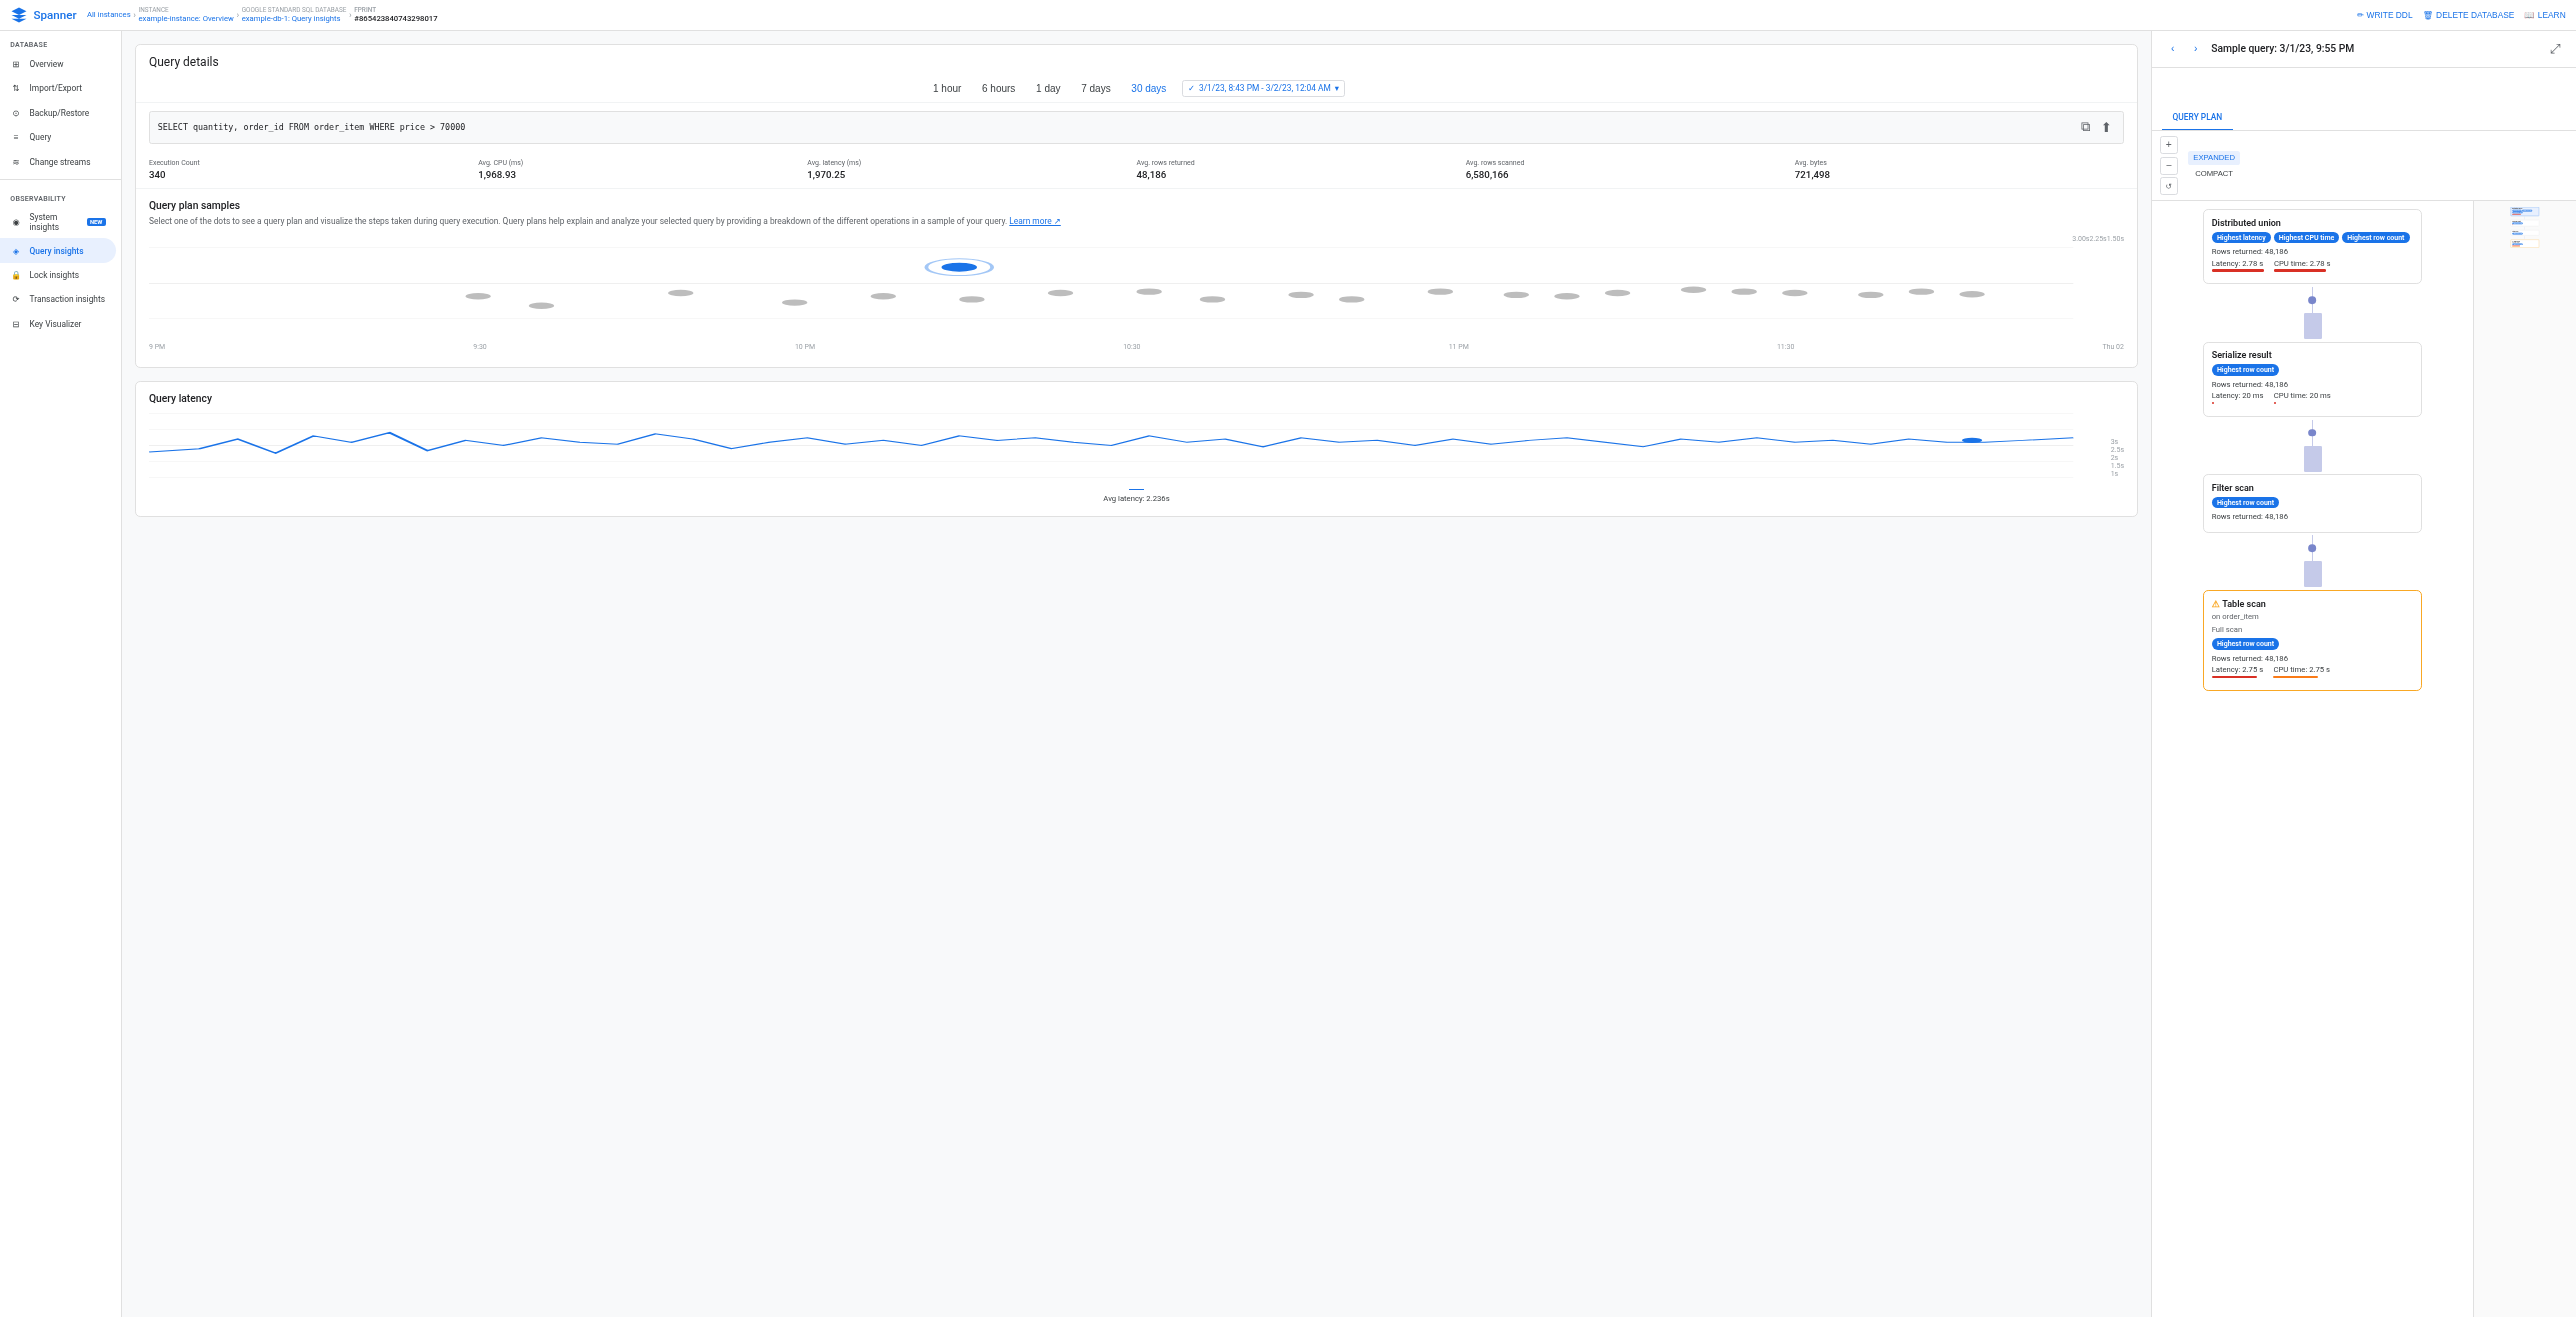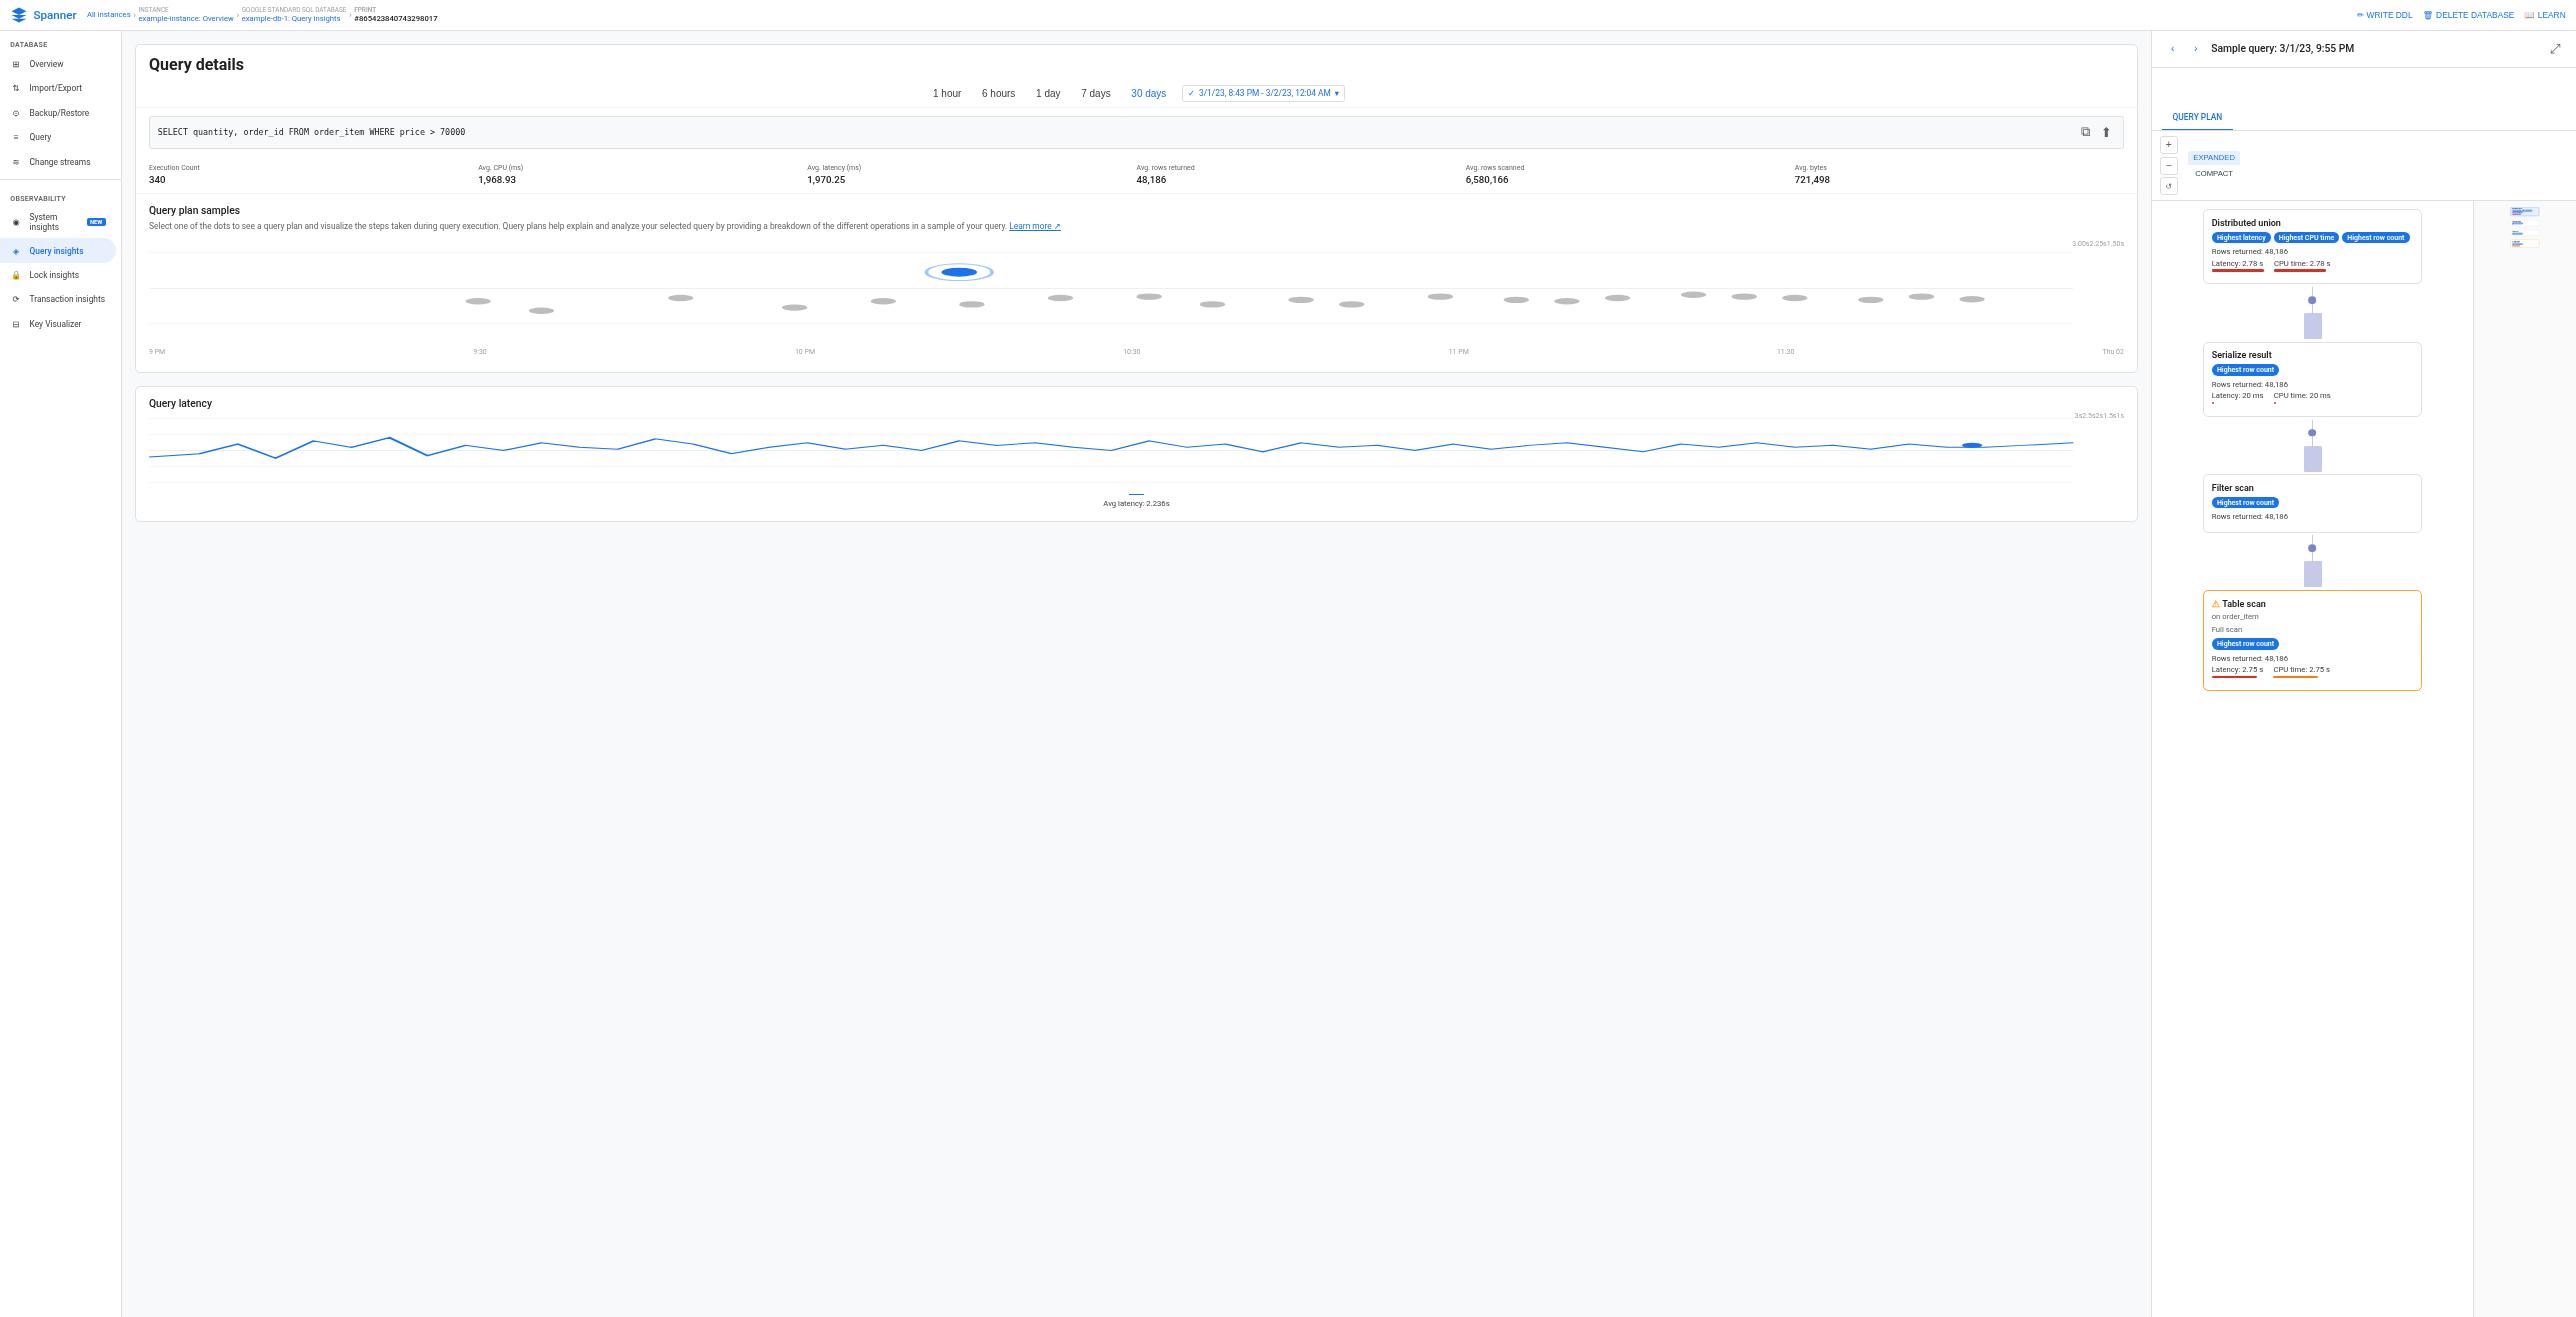--- a/index.html
+++ b/index.html
@@ -37,21 +37,21 @@
     
     .right-panel { width: 425px; background: #fff; border-left: 0.6px solid #e0e0e0; display: flex; flex-direction: column; overflow: hidden; flex-shrink: 0; }
     .right-panel-header { display: flex; align-items: center; padding: 7.7px 10.3px; border-bottom: 0.6px solid #e0e0e0; gap: 5.2px; }
     .right-panel-nav { display: flex; align-items: center; gap: 2.6px; }
     .nav-arrow { width: 20.6px; height: 20.6px; border-radius: 50%; border: none; background: none; cursor: pointer; display: flex; align-items: center; justify-content: center; color: #1a73e8; font-size: 10.3px; }
     .right-panel-title { font-size: 10.3px; font-weight: 500; color: #202124; flex: 1; }
     .expand-btn { width: 20.6px; height: 20.6px; border-radius: 2.6px; border: none; background: none; cursor: pointer; display: flex; align-items: center; justify-content: center; color: #5f6368; }
 
     
     .card { background: #fff; border-radius: 5.2px; border: 0.6px solid #e0e0e0; margin-bottom: 13px; }
-    .card-title { font-size: 16px; font-weight: 700; padding: 10.3px 13px 5.2px; color: #202124; }
+    .card-title { font-size: 12px; font-weight: 400; padding: 10.3px 13px 5.2px; color: #202124; }
 
     
     .time-filter { display: flex; align-items: center; justify-content: center; gap: 10.3px; padding: 5.2px 13px; border-bottom: 0.6px solid #f1f3f4; }
     .time-btn { font-size: 10px; color: #3c4043; cursor: pointer; padding: 2.6px 5.2px; border-radius: 2.6px; border: none; background: none; }
     .time-btn.active { color: #1a73e8; font-weight: 500; }
     .time-range { display: flex; align-items: center; gap: 3.9px; font-size: 8.4px; color: #1a73e8; cursor: pointer; border: 0.6px solid #dadce0; border-radius: 2.6px; padding: 2.6px 5.2px; }
 
     
     .sql-box { margin: 7.7px 13px; background: #f8f9fa; border: 0.6px solid #e0e0e0; border-radius: 2.6px; padding: 6.4px 7.7px; display: flex; align-items: center; justify-content: space-between; font-family: 'Courier New', monospace; font-size: 8.4px; color: #202124; }
     .sql-actions { display: flex; gap: 2.6px; }
@@ -326,21 +326,21 @@
               <line x1="0" y1="10" x2="760" y2="10" stroke="#e0e0e0" stroke-width="0.5"></line>
               <line x1="0" y1="35" x2="760" y2="35" stroke="#e0e0e0" stroke-width="0.5"></line>
               <line x1="0" y1="60" x2="760" y2="60" stroke="#e0e0e0" stroke-width="0.5"></line>
               <line x1="0" y1="85" x2="760" y2="85" stroke="#e0e0e0" stroke-width="0.5"></line>
               <line x1="0" y1="110" x2="760" y2="110" stroke="#e0e0e0" stroke-width="0.5"></line>
 
               <polyline fill="none" stroke="#1a73e8" stroke-width="1.5" points="0,70 20,65 35,50 50,72 65,45 80,55 95,40 110,68 125,52 140,60 155,48 170,55 185,58 200,42 215,50 230,65 245,55 260,48 275,58 290,52 305,60 320,45 335,52 350,48 365,55 380,60 395,45 410,55 425,50 440,62 455,48 470,55 485,52 500,60 515,50 530,58 545,52 560,48 575,55 590,62 605,50 620,55 635,48 650,55 665,52 680,58 695,50 710,55 725,55 740,52 760,48"></polyline>
 
               <circle cx="720" cy="52" r="4" fill="#1a73e8"></circle>
             </svg>
-            <div style="position:absolute;right:0;top:0;height:71px;display:flex;flex-direction:row;justify-content:flex-end;font-size:7px;color:#9aa0a6;pointer-events:none">
+            <div style="position:absolute;right:0;top:0;height:71px;display:flex;flex-direction:column;justify-content:flex-end;font-size:7px;color:#9aa0a6;pointer-events:none">
               <span>3s</span>
               <span>2.5s</span>
               <span>2s</span>
               <span>1.5s</span>
               <span>1s</span>
             </div>
           </div>
           <div class="latency-legend">
             <div class="legend-line"></div>
             <span>Avg latency: 2.236s</span>

